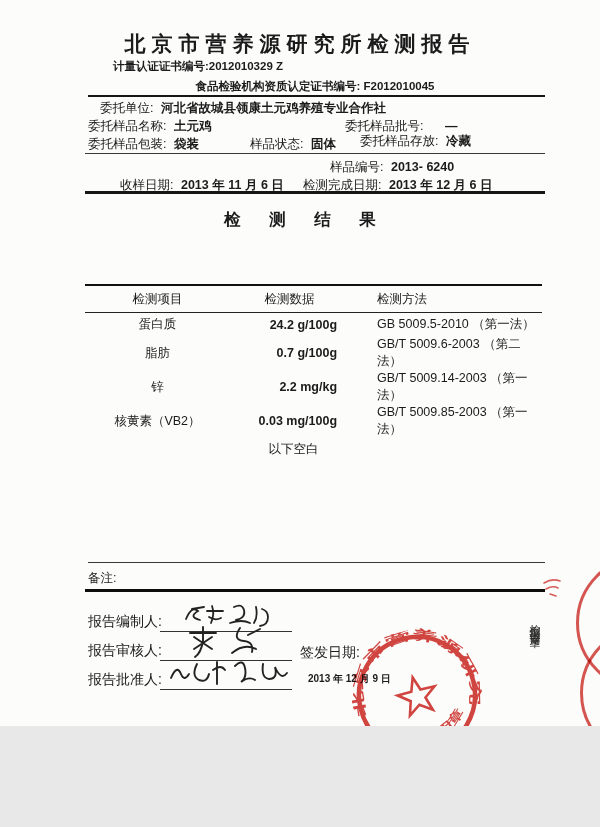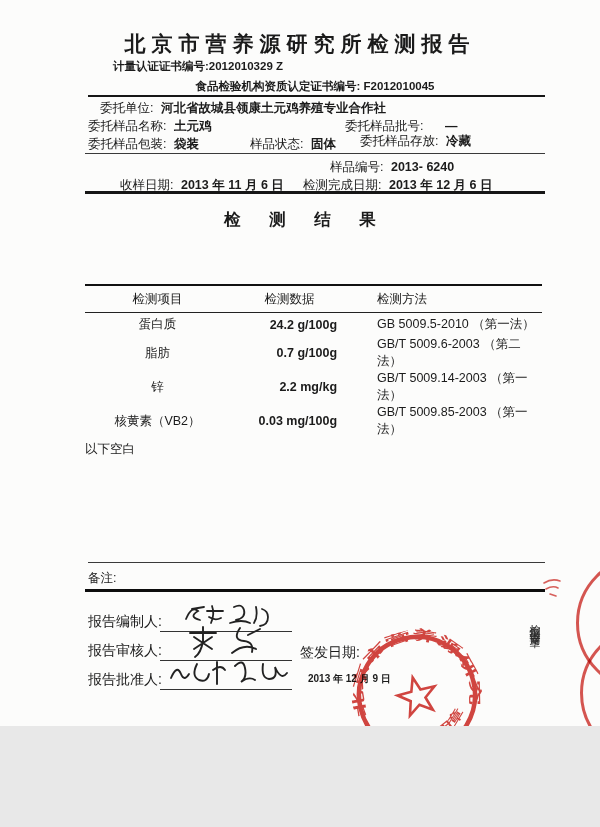--- a/index.html
+++ b/index.html
@@ -26,21 +26,21 @@
   table.results thead th{
     font-weight:normal; height:26px; border-bottom:1.5px solid #222; padding:0;
   }
   table.results th.c1{width:155px; text-align:center;}
   table.results th.c2{width:125px; text-align:center;}
   table.results th.c3{width:177px; text-align:left; padding-left:28px;}
   table.results td{height:23px; padding:0;}
   table.results td.item{text-align:center;}
   table.results td.value{text-align:right; padding-right:12px; font-weight:bold;}
   table.results td.method{text-align:left; padding-left:28px;}
-  table.results td.endnote{padding-right:40px; height:22px;}
+  table.results td.endnote{text-align:center; padding-right:40px; height:22px;}
   .sig-label{font-size:14px;}
   .sig-line{position:absolute; border-bottom:1px solid #333; height:1px;}
   .sig-svg{position:absolute;}
   .issue-date{font-size:10px; font-weight:bold;}
   .side-note{
     position:absolute; left:527px; top:616px;
     writing-mode:vertical-rl; font-size:11px; letter-spacing:2px; color:#2a2a2a;
   }
   .footer{font-size:11.5px; width:600px; text-align:center;}
   .stamp{

